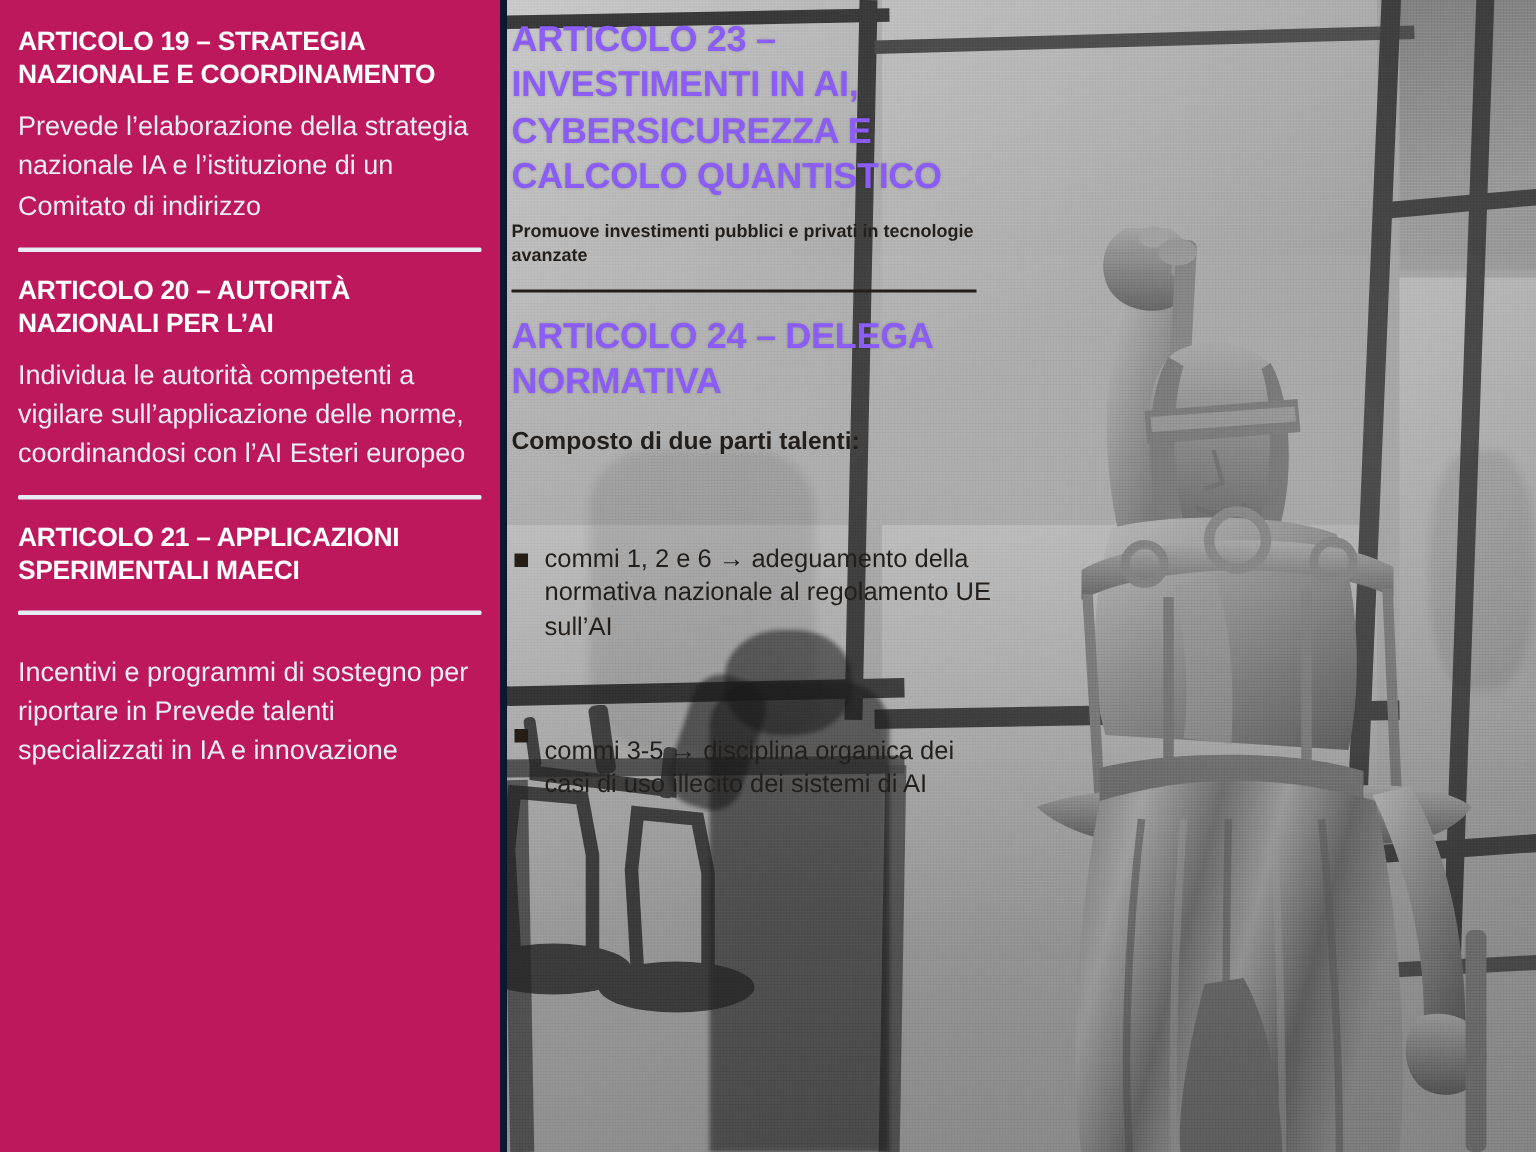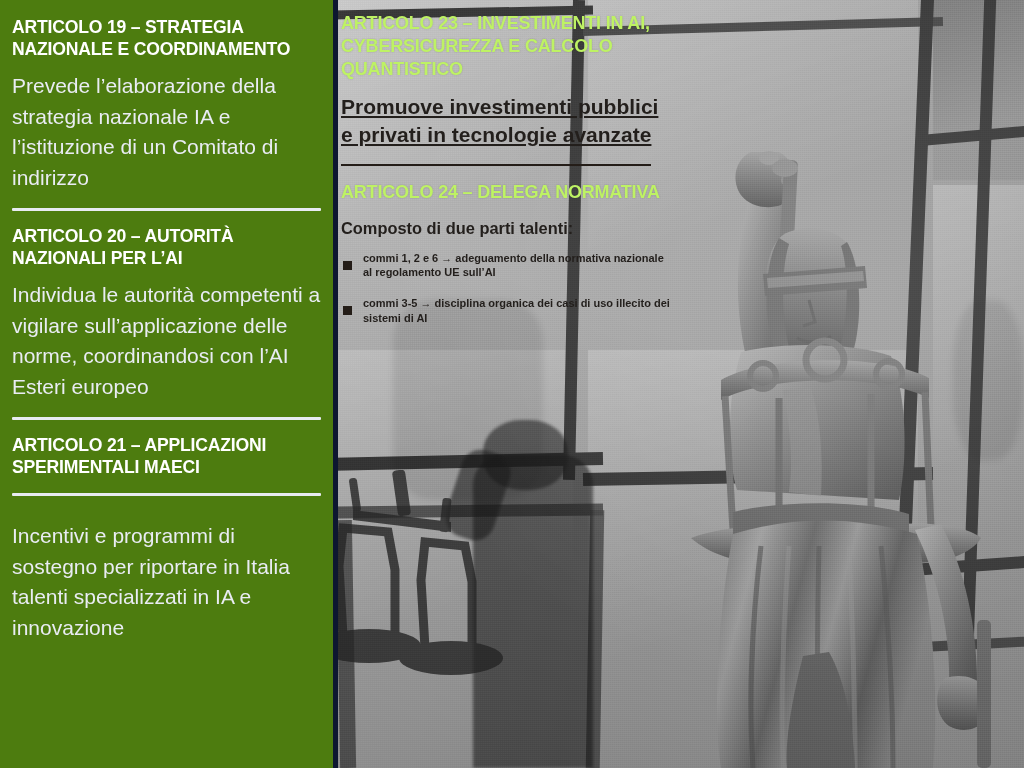--- a/index.html
+++ b/index.html
@@ -10,34 +10,34 @@
     background:#0d1730;
   }
   #slide{
     position:relative; width:1024px; height:768px; overflow:hidden;
     background:#0d1730;
   }
 
   
   #left-panel{
     position:absolute; left:0; top:0; width:333px; height:768px;
-    background:#4d7c0f;
+    background:#be185d;
     padding:16px 12px 10px 12px;
     display:flex; flex-direction:column; justify-content:flex-start;
     z-index:40;
   }
   .lblock{ padding:0 0 0 0; }
   .lblock .lhead{
     font-weight:bold; font-size:17.6px; line-height:1.26;
     color:#ffffff; letter-spacing:-0.2px;
     text-transform:uppercase;
   }
   .lblock .lbody{
     margin-top:11px;
-    font-size:21px; line-height:1.45;
+    font-size:18px; line-height:1.45;
     color:#e9ecf3; font-weight:400;
   }
   .ldiv{
     height:3px; background:#e8ebf2; margin:15px 0 14px 0;
     width:309px; border-radius:1px;
   }
 
   
   #right-panel{
     position:absolute; left:333px; top:0; width:691px; height:768px;
@@ -90,45 +90,45 @@
   }
   
   #photo{ filter:grayscale(1) contrast(1.02); }
 
   
   #right-text{
     position:absolute; left:341px; top:12px; width:330px;
     z-index:60;
   }
   .rhead{
-    font-weight:bold; font-size:18px; line-height:1.27;
-    color:#bef264; text-transform:uppercase; letter-spacing:-0.2px;
+    font-weight:bold; font-size:24px; line-height:1.27;
+    color:#8b5cf6; text-transform:uppercase; letter-spacing:-0.2px;
     text-shadow:0 0 2px rgba(0,0,0,.18);
   }
   .rbody{
-    margin-top:12px; font-size:21px; line-height:1.36;
-    color:#231f1c; font-weight:bold;text-decoration:underline;
+    margin-top:12px; font-size:12px; line-height:1.36;
+    color:#231f1c; font-weight:bold;
   }
   .rdiv{
     height:2px; background:#241d18; margin:14px 0 15px 0; width:310px;
   }
   .rintro{
     font-size:16.4px; font-weight:bold; color:#231f1c; line-height:1.36;
     margin-top:13px;
   }
   .bullets{ margin-top:12px; }
   .bullet{
     display:flex; align-items:center; margin-bottom:16px;
   }
   .bullet .sq{
     width:9px; height:9px; background:#241d18; flex:0 0 9px;
     margin-right:11px; margin-left:2px;
   }
   .bullet .btxt{
-    font-size:11px; font-weight:bold; color:#231f1c; line-height:1.33;
+    font-size:17px; font-weight:normal; color:#231f1c; line-height:1.33;margin-top:44px;
   }
 
   
   .edge-sliver{
     position:absolute; left:0; top:0; width:5px; height:768px;
     background:#0d1730; z-index:55;
   }
 </style>
 </head>
 <body>
@@ -306,18 +306,18 @@
       <div class="lbody">Individua le autorità competenti a vigilare sull’applicazione delle norme, coordinandosi con l’AI Esteri europeo</div>
     </div>
     <div class="ldiv"></div>
 
     <div class="lblock">
       <div class="lhead">ARTICOLO 21 – APPLICAZIONI SPERIMENTALI MAECI</div>
     </div>
     <div class="ldiv"></div>
 
     <div class="lblock">
-      <div class="lbody">Incentivi e programmi di sostegno per riportare in Italia talenti specializzati in IA e innovazione</div>
+      <div class="lbody">Incentivi e programmi di sostegno per riportare in Prevede talenti specializzati in IA e innovazione</div>
     </div>
 
   </div>
 
 </div>
 
 </body></html>

